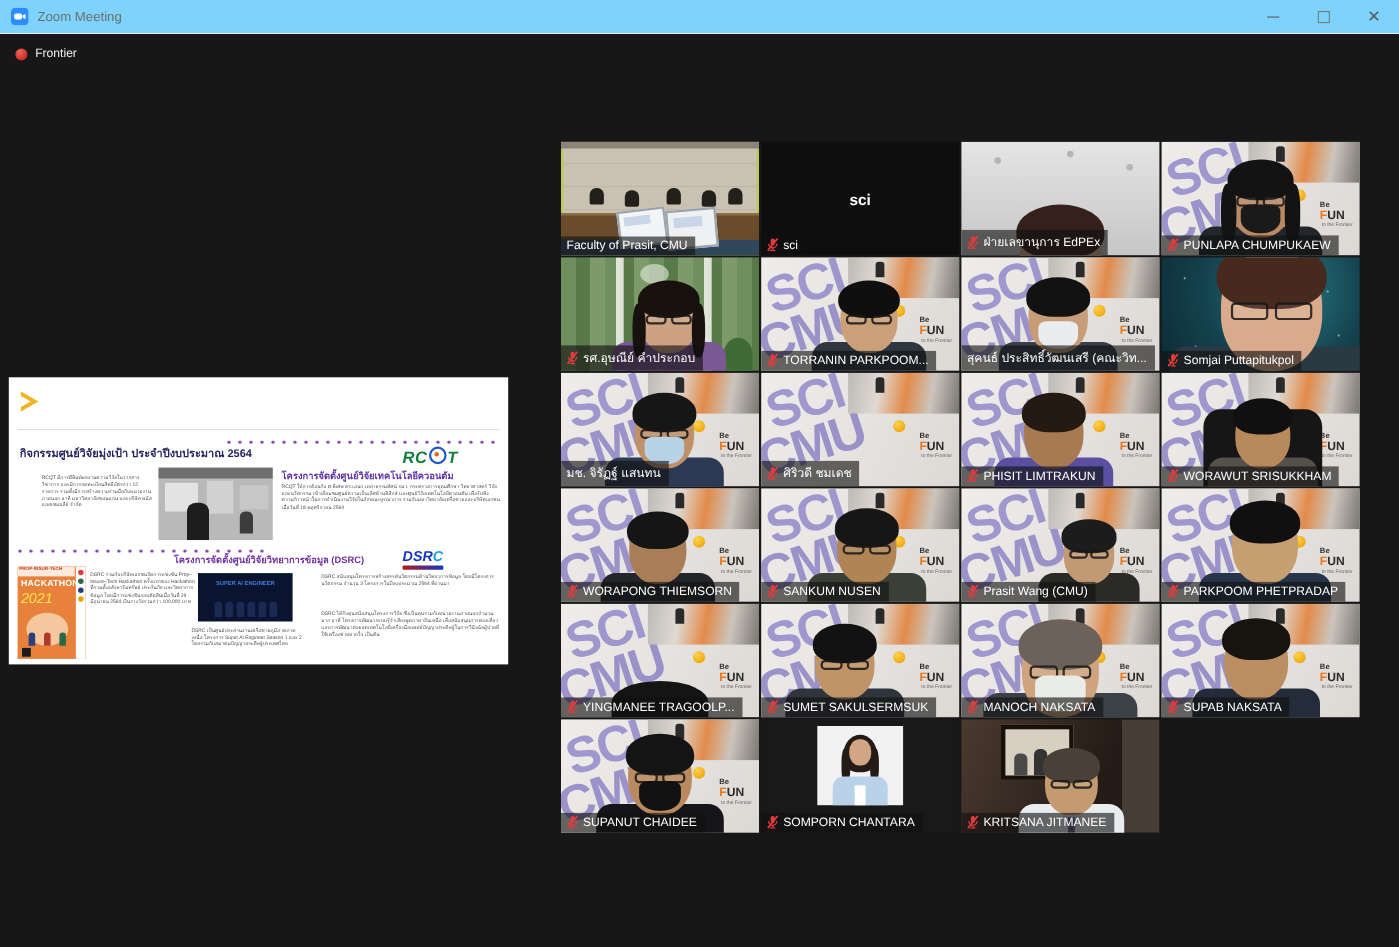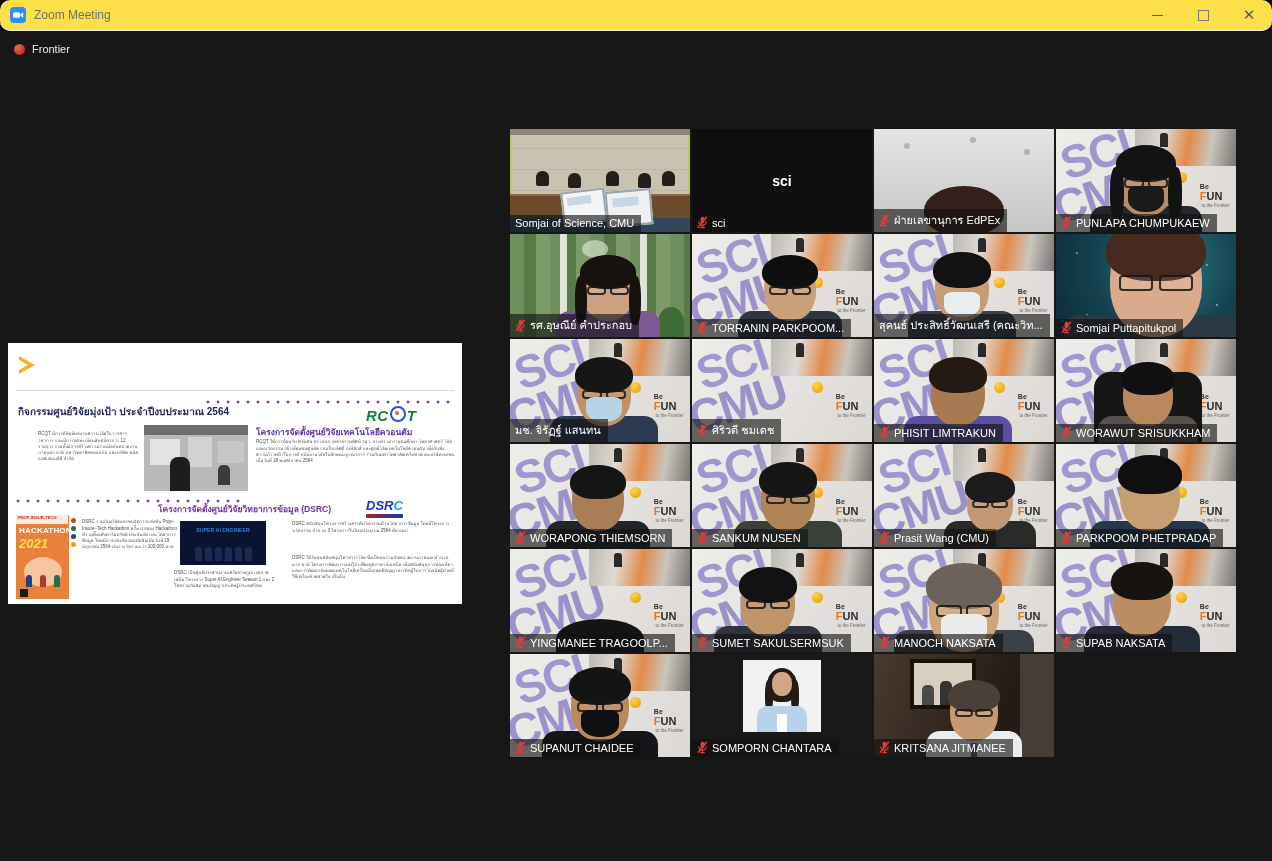--- a/index.html
+++ b/index.html
@@ -1,22 +1,22 @@
 <!DOCTYPE html>
 <html><head>
 <meta charset="utf-8">
 <style>
   html,body{margin:0;padding:0;background:#000;}
   body{width:1272px;height:861px;overflow:hidden;position:relative;
        font-family:"Liberation Sans",sans-serif;}
   .app{position:absolute;inset:0;}
 
   
-  .titlebar{position:absolute;left:0;top:0;right:0;height:30px;background:#fde047;
-    display:flex;align-items:center;border-bottom:1px solid #ececec;border-radius:10px;}
+  .titlebar{position:absolute;left:0;top:0;right:0;height:30px;background:#7dd3fc;
+    display:flex;align-items:center;border-bottom:1px solid #ececec;}
   .titlebar .appicon{margin-left:10px;width:16px;height:16px;}
   .titlebar .title{margin-left:8px;font-size:12px;color:#6e6e6e;}
   .wincontrols{margin-left:auto;display:flex;height:100%;}
   .winbtn{width:46px;height:100%;display:flex;align-items:center;justify-content:center;color:#5a5a5a;}
   .winbtn .dash{width:11px;height:0;border-top:1px solid #5a5a5a;}
   .winbtn .sq{width:9px;height:9px;border:1px solid #7a7a7a;}
   .winbtn.close{font-size:15px;color:#5a5a5a;}
 
   
   .stage{position:absolute;left:0;top:31px;right:0;bottom:0;background:#171717;}
@@ -56,21 +56,21 @@
   .sl-qh{position:absolute;left:248px;top:82px;width:202px;font-size:8.5px;font-weight:bold;color:#5b2fa0;}
   .sl-rtext{position:absolute;left:248px;top:96px;width:200px;}
   .sl-dsrch{position:absolute;left:150px;top:159px;font-size:8.5px;font-weight:bold;color:#7030a0;}
   .dsrclogo{position:absolute;left:358px;top:155px;font-size:13px;font-weight:800;font-style:italic;}
   .dsrclogo .b{color:#1535c0;} .dsrclogo .c{color:#1fa0dc;}
   .dsrclogo .bar{height:4px;background:linear-gradient(90deg,#b01d1d,#1535c0);margin-top:1px;border-radius:1px;}
   .poster{position:absolute;left:8px;top:172px;width:62px;height:84px;background:#e8813c;overflow:hidden;}
   .poster .strip{position:absolute;left:0;top:0;right:10px;height:9px;background:#fbe9dc;}
   .poster .strip span{font-size:6px;color:#c23b1e;font-weight:bold;display:block;transform:scale(.7);transform-origin:0 0;padding:1px 2px;white-space:nowrap;}
   .poster .hk{position:absolute;left:3px;top:11px;font-size:8px;font-weight:800;color:#fff;letter-spacing:.2px;}
-  .poster .yr{position:absolute;left:3px;top:21px;font-size:13px;font-weight:700;font-style:italic;color:#ffe24a;}
+  .poster .yr{position:absolute;left:3px;top:21px;font-size:13px;font-weight:400;font-style:italic;color:#ffe24a;}
   .poster .blob{position:absolute;left:8px;top:42px;width:38px;height:30px;border-radius:50%;background:#f6c79e;}
   .poster .p1,.poster .p2,.poster .p3{position:absolute;bottom:12px;width:6px;height:12px;border-radius:3px 3px 0 0;background:#27407a;}
   .poster .p1{left:10px}.poster .p2{left:24px;background:#b03a2a}.poster .p3{left:38px;background:#2a6a4a}
   .poster .qr{position:absolute;left:4px;bottom:2px;width:8px;height:8px;background:#1b1b1b;}
   .poster .side{position:absolute;right:0;top:0;width:9px;bottom:0;background:#fff;}
   .poster .side i{display:block;width:5px;height:5px;border-radius:50%;margin:3px auto 0;}
   .sl-hktext{position:absolute;left:74px;top:176px;width:98px;}
   .superai{position:absolute;left:172px;top:178px;width:86px;height:44px;background:#0a1430;overflow:hidden;}
   .superai .cap{font-size:7px;color:#3e7bd6;font-weight:bold;text-align:center;margin-top:6px;transform:scale(.75);}
   .superai .row{position:absolute;bottom:4px;left:8px;right:8px;height:14px;display:flex;gap:3px;justify-content:center;}
@@ -202,21 +202,21 @@
           <div style="position: absolute; left: 96px; bottom: 46px; width: 13px; height: 15px; background: rgb(35, 32, 28); border-radius: 6px 6px 2px 2px;"></div>
           <div style="position: absolute; left: 128px; bottom: 44px; width: 13px; height: 15px; background: rgb(35, 32, 28); border-radius: 6px 6px 2px 2px;"></div>
           <div style="position: absolute; left: 152px; bottom: 46px; width: 13px; height: 15px; background: rgb(35, 32, 28); border-radius: 6px 6px 2px 2px;"></div>
           <div style="position: absolute; left: 52px; bottom: 8px; width: 40px; height: 30px; background: rgb(242, 244, 246); border: 2px solid rgb(154, 164, 172); transform: rotate(-7deg);">
             <div style="position: absolute; left: 4px; top: 4px; width: 24px; height: 8px; background: rgb(201, 214, 232);"></div>
           </div>
           <div style="position: absolute; left: 96px; bottom: 6px; width: 42px; height: 32px; background: rgb(238, 240, 242); border: 2px solid rgb(154, 164, 172); transform: rotate(-5deg);">
             <div style="position: absolute; left: 5px; top: 5px; width: 26px; height: 9px; background: rgb(201, 214, 232);"></div>
           </div>
           <div class="nlabel">
-            <span>Somjai of Science, CMU</span>
+            <span>Faculty of Prasit, CMU</span>
           </div>
         </div>
         <div class="tile" style="background: rgb(14, 14, 14);">
           <div class="ctext">sci</div>
           <div class="nlabel">
             <span style="display: inline-flex;">
               <svg width="11" height="13" viewBox="0 0 11 13">
                 <g fill="none" stroke="#e23b3b" stroke-width="1.3">
                   <rect x="3.6" y="0.8" width="3.8" height="6.4" rx="1.9" fill="#e23b3b" stroke="none"></rect>
                   <path d="M1.8 5.5a3.7 3.7 0 0 0 7.4 0"></path>

